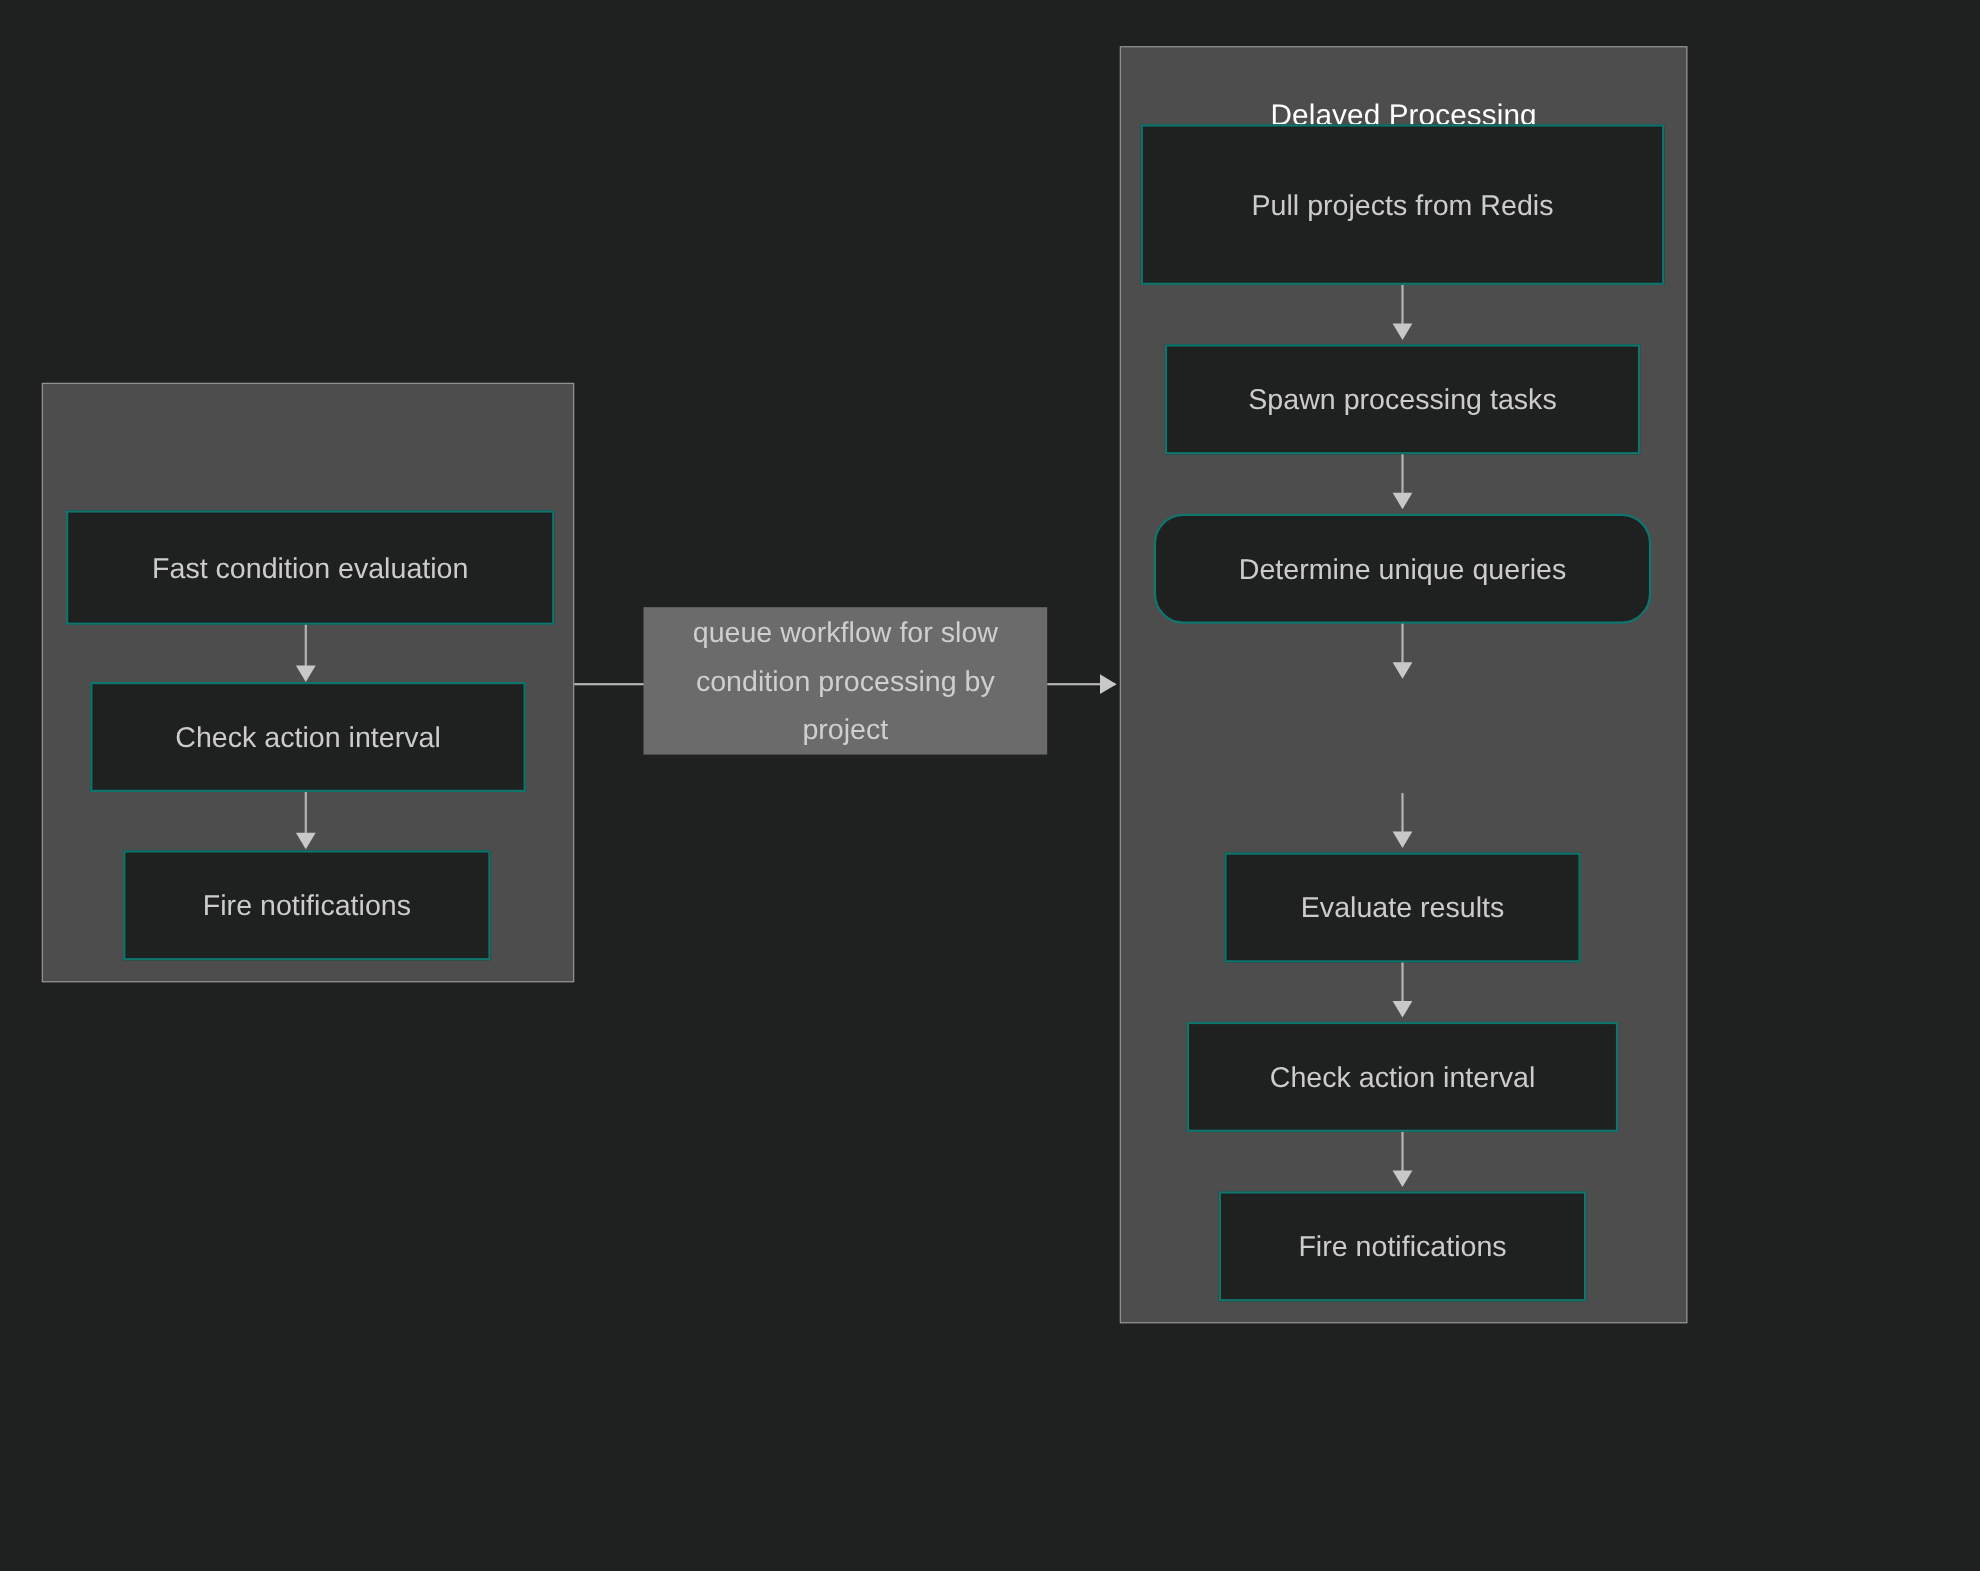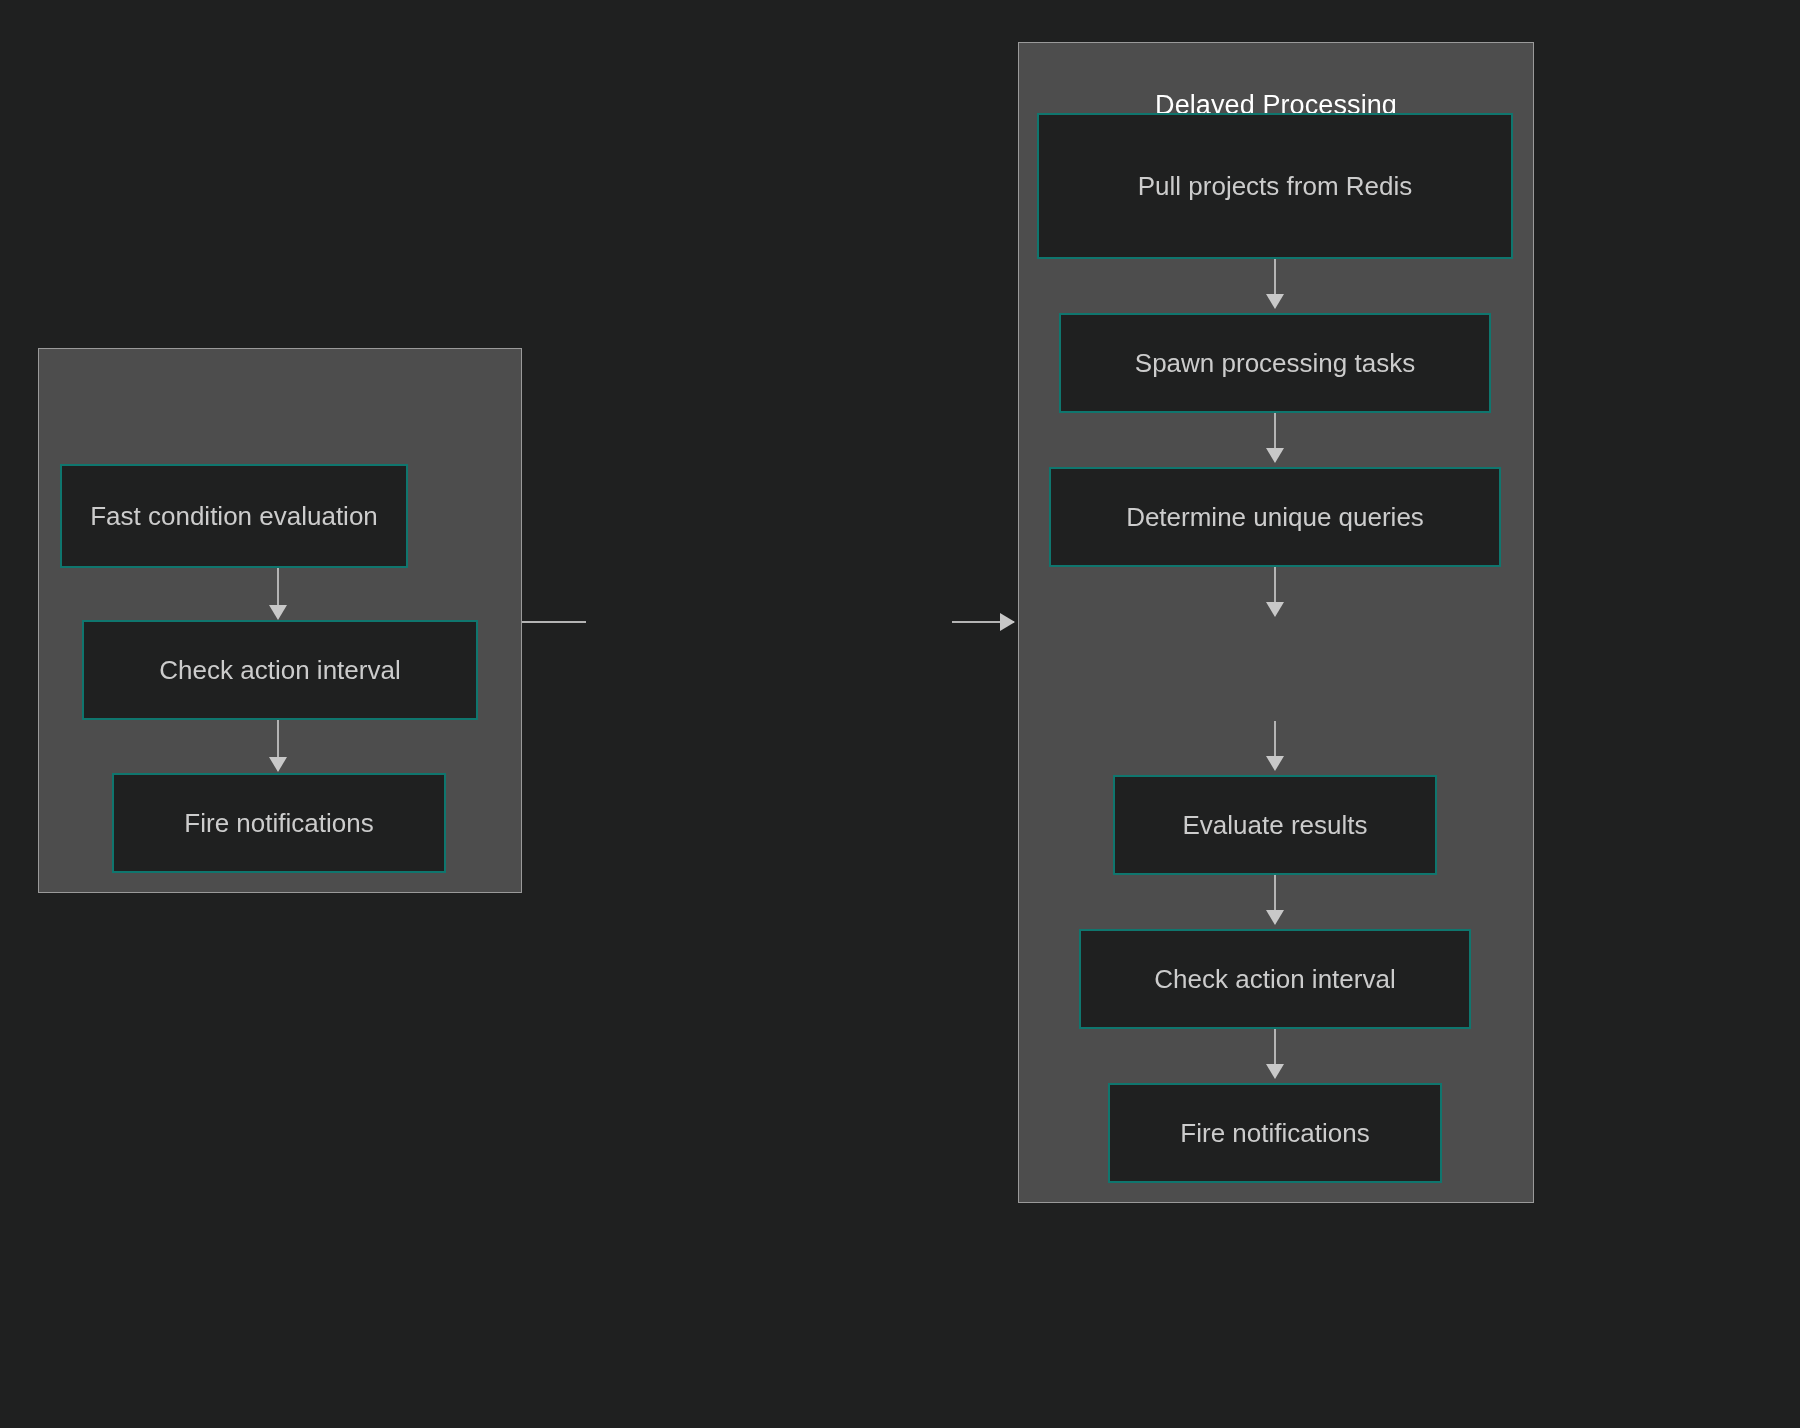--- a/index.html
+++ b/index.html
@@ -96,21 +96,21 @@
   }
 </style>
 </head>
 <body>
 
 <div id="canvas">
 
   <div class="cluster" style="left:38px; top:348px; width:484px; height:545px;">
   </div>
 
-  <div class="node" style="left:60px; top:464px; width:348px; height:104px;">
+  <div class="node" style="left:60px; top:464px; width:444px; height:104px;">
     <span>Fast condition evaluation</span>
   </div>
 
   <div class="edge-v" style="left:277px; top:568px; height:40px;"></div>
   <div class="arrow-down" style="left:269px; top:605px;"></div>
 
   <div class="node" style="left:82px; top:620px; width:396px; height:100px;">
     <span>Check action interval</span>
   </div>
 
@@ -118,20 +118,27 @@
   <div class="arrow-down" style="left:269px; top:757px;"></div>
 
   <div class="node" style="left:112px; top:773px; width:334px; height:100px;">
     <span>Fire notifications</span>
   </div>
 
   <div class="edge-h" style="left:522px; top:621px; width:64px;"></div>
   <div class="edge-h" style="left:952px; top:621px; width:62px;"></div>
   <div class="arrow-right" style="left:1000px; top:613px;"></div>
 
+  <div class="edge-label" style="left:585px; top:552px; width:367px; height:134px;">
+    <div>
+      <div>queue workflow for slow</div>
+      <div>condition processing by</div>
+      <div>project</div>
+    </div>
+  </div>
 
   <div class="cluster" style="left:1018px; top:42px; width:516px; height:1161px;">
   </div>
   <div class="cluster-title" style="left:1018px; top:52px; width:516px;">
     <div>Delayed Processing</div>
   </div>
 
   <div class="node" style="left:1037px; top:113px; width:476px; height:146px;">
     <span>
       <span>Pull projects from Redis</span>
@@ -139,21 +146,21 @@
   </div>
   <div class="edge-v" style="left:1274px; top:259px; height:38px;"></div>
   <div class="arrow-down" style="left:1266px; top:294px;"></div>
 
   <div class="node" style="left:1059px; top:313px; width:432px; height:100px;">
     <span>Spawn processing tasks</span>
   </div>
   <div class="edge-v" style="left:1274px; top:413px; height:38px;"></div>
   <div class="arrow-down" style="left:1266px; top:448px;"></div>
 
-  <div class="node" style="left:1049px; top:467px; width:452px; height:100px;">
+  <div class="node" style="left:1049px; top:467px; width:452px; height:100px;border-radius:27px;">
     <span>Determine unique queries</span>
   </div>
   <div class="edge-v" style="left:1274px; top:567px; height:38px;"></div>
   <div class="arrow-down" style="left:1266px; top:602px;"></div>
 
   <div class="edge-v" style="left:1274px; top:721px; height:38px;"></div>
   <div class="arrow-down" style="left:1266px; top:756px;"></div>
 
   <div class="node" style="left:1113px; top:775px; width:324px; height:100px;">
     <span>Evaluate results</span>

